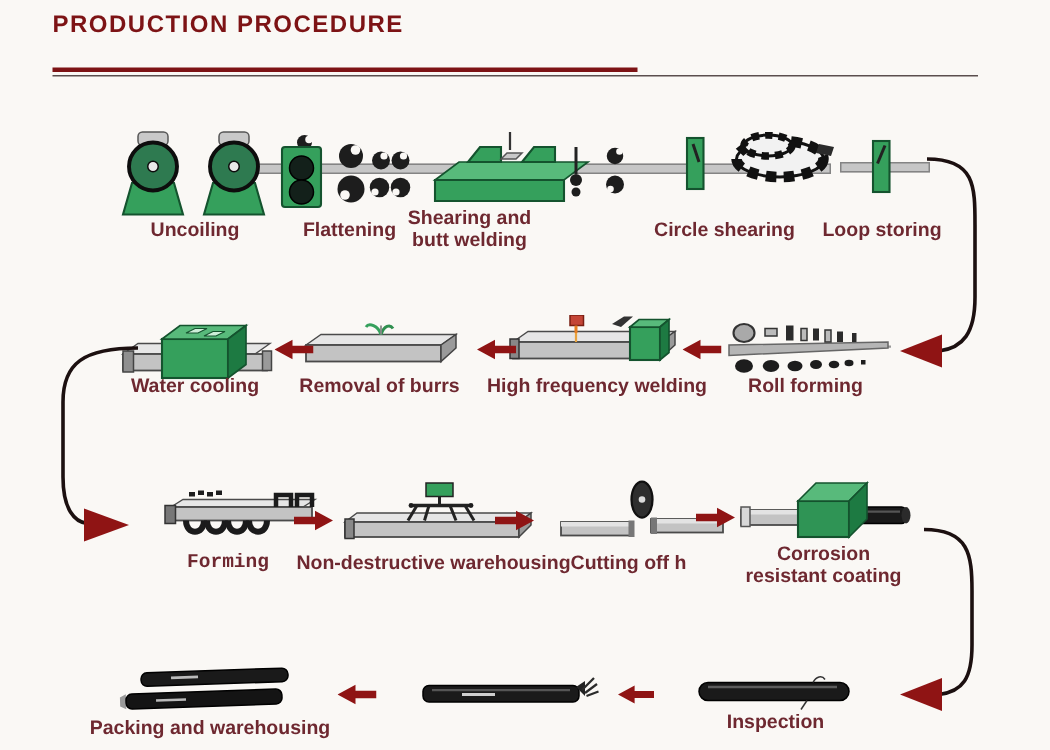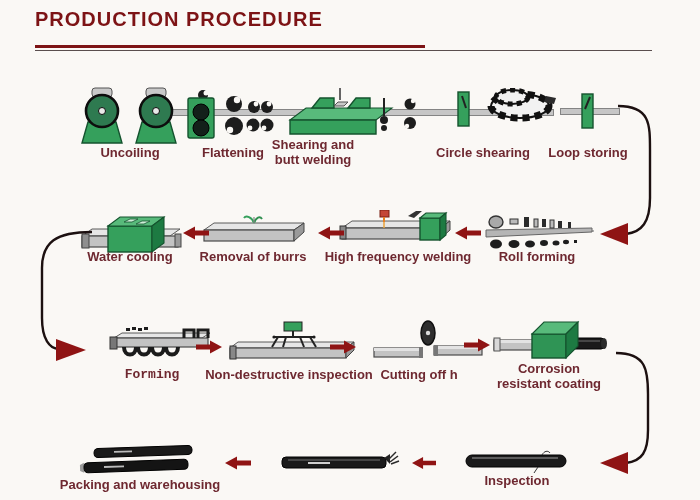--- a/index.html
+++ b/index.html
@@ -3,21 +3,21 @@
 <meta charset="utf-8">
 <style>
   html,body{margin:0;padding:0;}
   .canvas{
     position:relative;width:700px;height:500px;overflow:hidden;
     background:var(--bg,#faf8f5);
     font-family:"Liberation Sans",sans-serif;
   }
   .title{
     position:absolute;left:35px;top:8px;margin:0;
-    font-size:20px;font-weight:900;letter-spacing:1px;
+    font-size:16px;font-weight:900;letter-spacing:1px;
     color:var(--title,#7d1315);
   }
   .rule-thick{position:absolute;left:35px;top:45px;width:390px;height:3px;background:var(--title,#7d1315);}
   .rule-thin{position:absolute;left:35px;top:50px;width:617px;height:1px;background:#5a4e4e;}
   .strip{position:absolute;height:5px;background:#c6c6c6;border:1px solid #848484;z-index:1;}
   .station{position:absolute;z-index:2;}
   .slabel{
     position:absolute;z-index:3;color:var(--label,#6e2830);
     font-weight:700;font-size:13px;text-align:center;
     white-space:pre-line;line-height:1.12;
@@ -305,21 +305,21 @@
         <polygon points="0,4.5 14,4.5 14,0.5 26,7 14,13.5 14,9.5 0,9.5" class="sv-arrow"></polygon>
       </svg>
   </div>
   <div class="arr" style="left:464px;top:338px;">
     <svg width="26" height="14" viewBox="0 0 26 14">
         <polygon points="0,4.5 14,4.5 14,0.5 26,7 14,13.5 14,9.5 0,9.5" class="sv-arrow"></polygon>
       </svg>
   </div>
 
   <div class="slabel" style="left:107px;top:368px;width:90px;font-family:Liberation Mono, monospace;">Forming</div>
-  <div class="slabel" style="left:189px;top:368px;width:200px;">Non-destructive inspection</div>
+  <div class="slabel" style="left:189px;top:368px;width:200px;">Non-destructive warehousing</div>
   <div class="slabel" style="left:364px;top:368px;width:110px;">Cutting off h</div>
   <div class="slabel" style="left:469px;top:362px;width:160px;">Corrosion
 resistant coating</div>
 
   <svg class="conn" style="left:592px;top:346px;" width="78" height="135" viewBox="0 0 78 135">
     <path d="M24,7 C54,7 56,24 56,48 L56,84 C56,106 50,115 34,117" class="sv-line"></path>
     <polygon points="36,106 36,128 8,117" class="sv-arrow"></polygon>
   </svg>
 
   <div class="station" style="left:464px;top:448px;">

